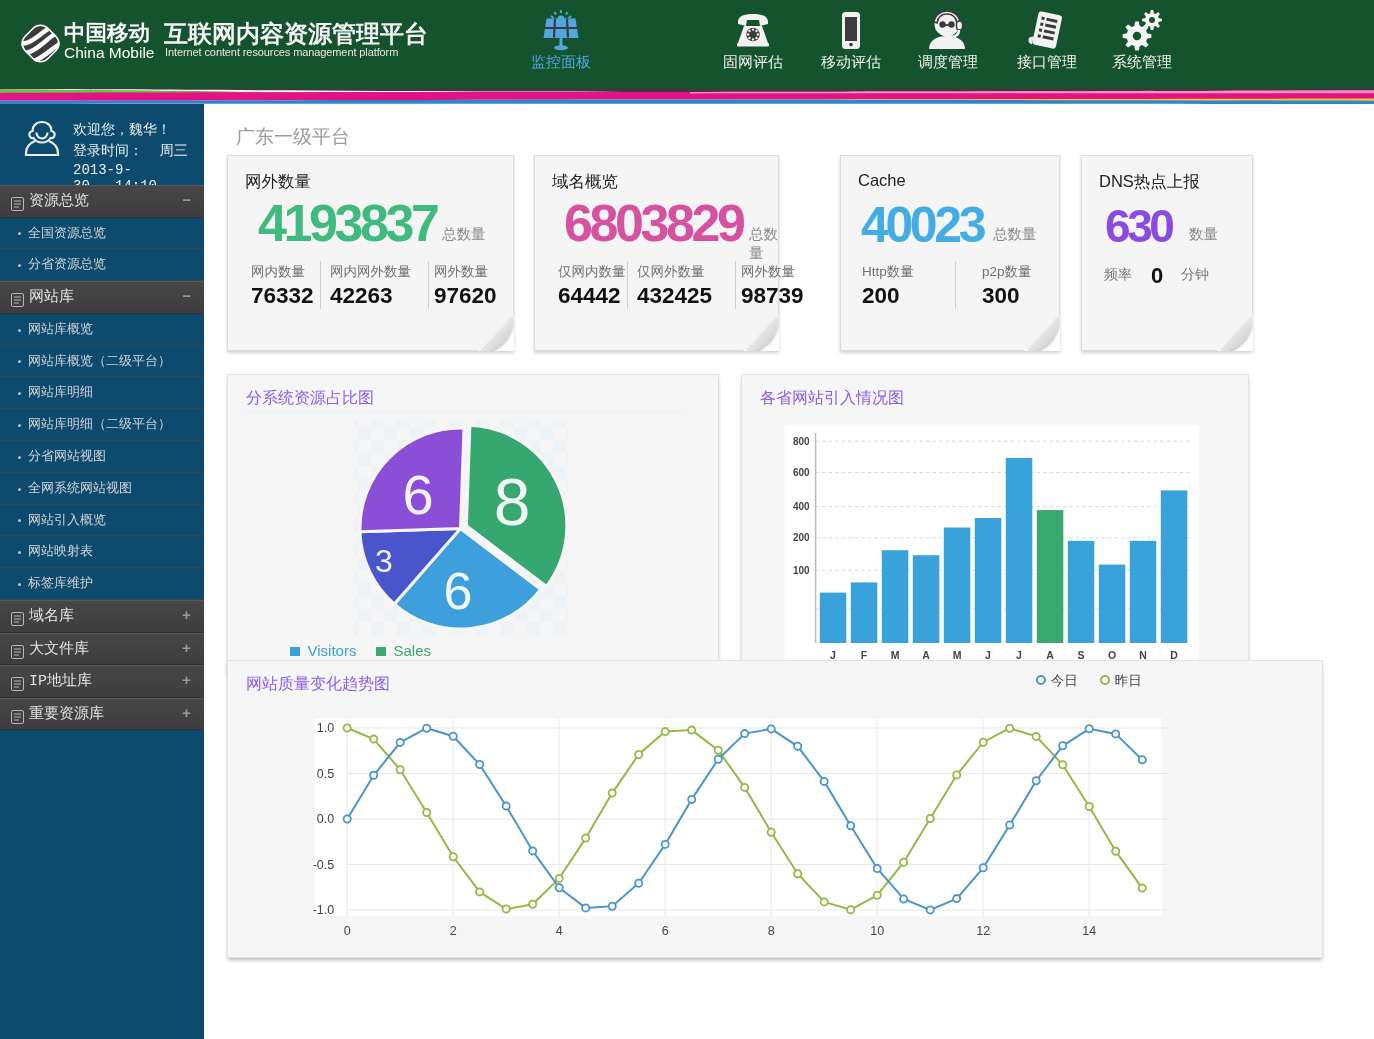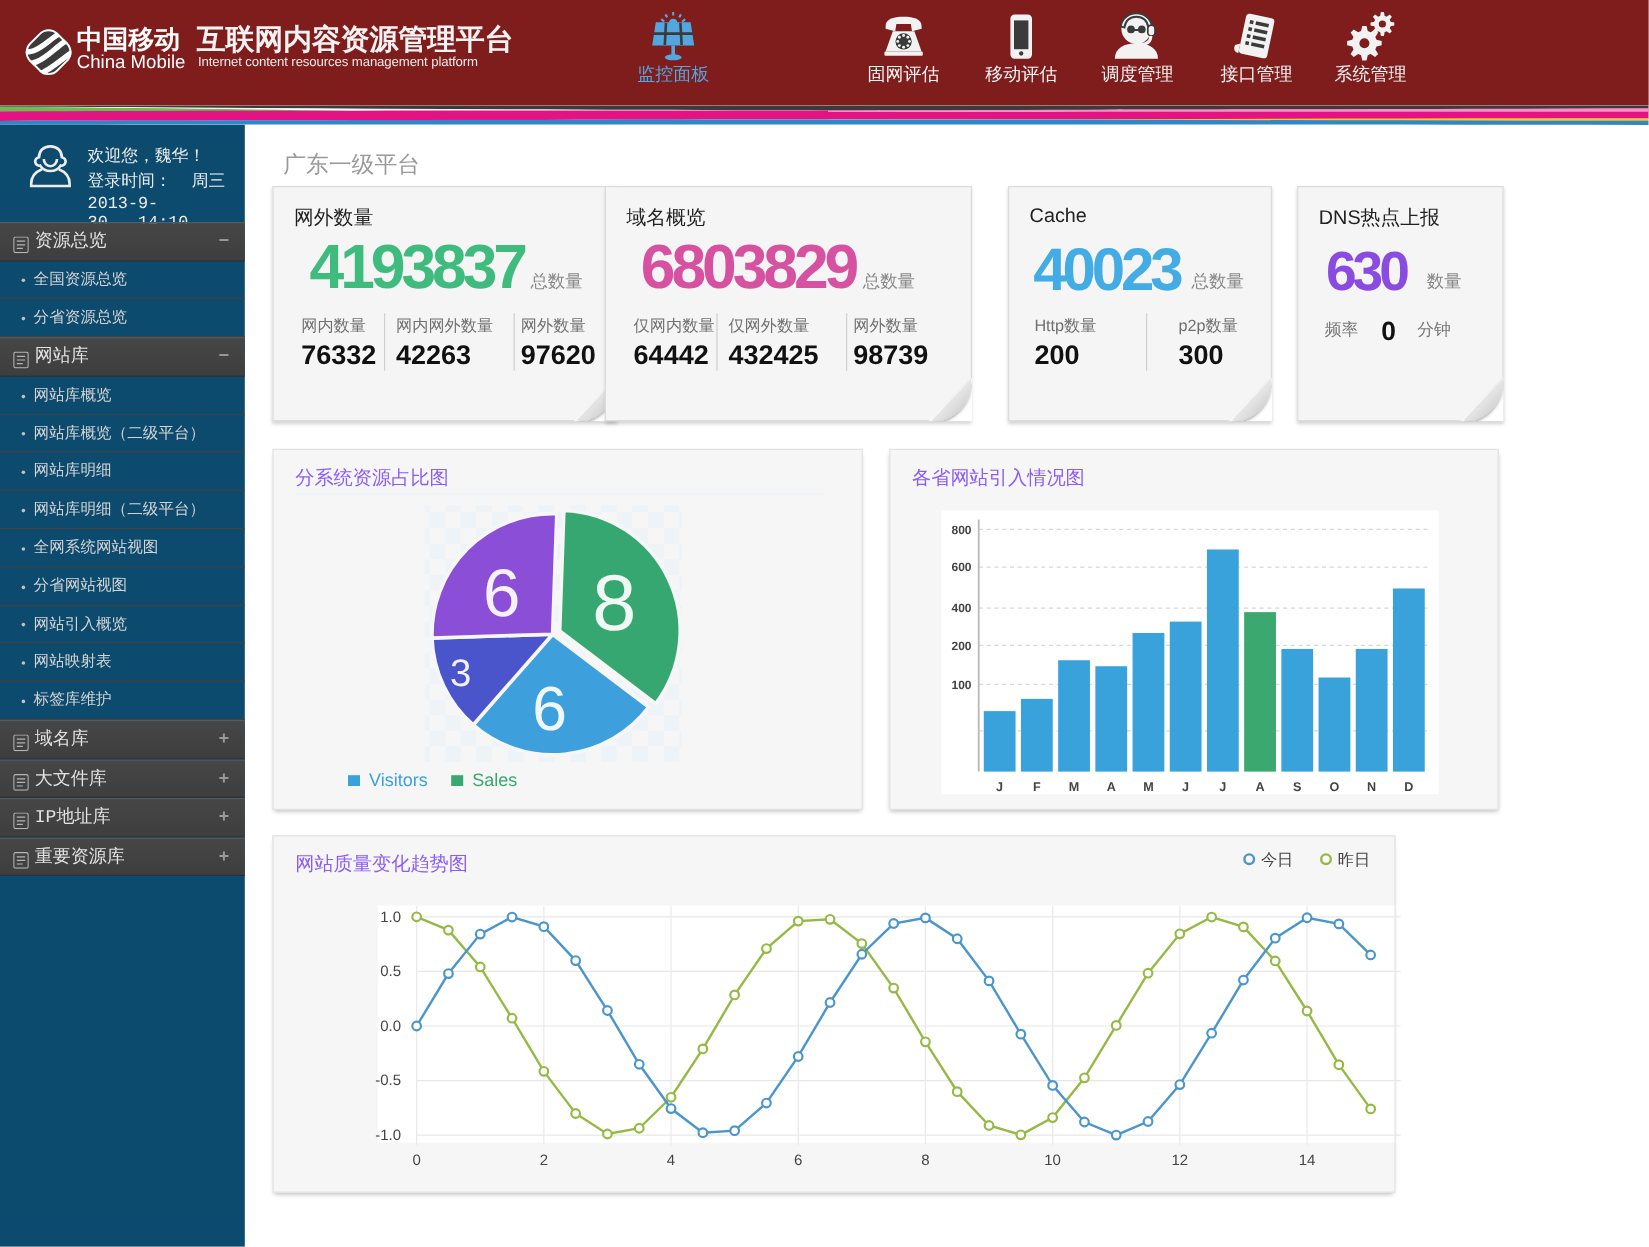--- a/index.html
+++ b/index.html
@@ -1,18 +1,18 @@
 <!DOCTYPE html>
 <html lang="zh"><head><meta charset="utf-8"><title>互联网内容资源管理平台</title>
 <style>
 *{margin:0;padding:0;box-sizing:border-box;}
 html,body{width:1374px;height:1039px;overflow:hidden;background:#fff;font-family:"Liberation Sans",sans-serif;}
 #page{position:relative;width:1374px;height:1039px;background:#fff;}
 
-#hdr{position:absolute;left:0;top:0;width:1374px;height:88px;background:#7f1d1d;}
+#hdr{position:absolute;left:0;top:0;width:1374px;height:88px;background:#14532d;}
 #logo{position:absolute;left:18px;top:21px;}
 #cm-cn{position:absolute;left:64px;top:22px;font-size:21.5px;line-height:22px;font-weight:bold;color:#fdfdfd;}
 #cm-en{position:absolute;left:64px;top:45px;font-size:15.5px;line-height:16px;color:#fdfdfd;}
 #t-cn{position:absolute;left:164px;top:22px;font-size:24px;line-height:24px;font-weight:bold;color:#f2f2f2;}
 #t-en{position:absolute;left:165px;top:47px;font-size:11px;line-height:11px;letter-spacing:-0.1px;font-weight:normal;color:#e9e9e9;}
 .nav{position:absolute;top:0;width:96px;height:88px;text-align:center;}
 .nav .lbl{position:absolute;left:0;right:0;top:53px;font-size:15px;color:#f2f2f2;}
 .nav.act .lbl{color:#53a7e0;}
 .nav svg{position:absolute;left:50%;transform:translateX(-50%);top:9px;}
 
@@ -209,22 +209,22 @@
 <g stroke="#b5b5b5" stroke-width="1">
             <line x1="3" y1="4" x2="10" y2="4"></line>
             <line x1="3" y1="7" x2="10" y2="7"></line>
             <line x1="3" y1="10" x2="8" y2="10"></line>
           </g>
 </svg>网站库<span class="pm">−</span></div>
       <div class="mi">网站库概览</div>
       <div class="mi">网站库概览（二级平台）</div>
       <div class="mi">网站库明细</div>
       <div class="mi">网站库明细（二级平台）</div>
+      <div class="mi">分省网站视图</div>
       <div class="mi">全网系统网站视图</div>
-      <div class="mi">分省网站视图</div>
       <div class="mi">网站引入概览</div>
       <div class="mi">网站映射表</div>
       <div class="mi">标签库维护</div>
       <div class="mh"><svg width="13" height="14" viewBox="0 0 13 14">
 <rect x="0.5" y="0.5" width="12" height="13" rx="1.5" fill="none" stroke="#b5b5b5" stroke-width="1"></rect>
 <g stroke="#b5b5b5" stroke-width="1">
             <line x1="3" y1="4" x2="10" y2="4"></line>
             <line x1="3" y1="7" x2="10" y2="7"></line>
             <line x1="3" y1="10" x2="8" y2="10"></line>
           </g>
@@ -271,21 +271,21 @@
         <div class="l">网外数量</div>
         <div class="v">97620</div>
       </div>
       <div class="vsep" style="left:92px;top:105px;height:48px"></div>
       <div class="vsep" style="left:200px;top:105px;height:48px"></div>
       <svg class="fold" width="36" height="37" viewBox="0 0 36 37">
         <polygon points="36,1 36,37 0,37" fill="#ffffff"></polygon>
         <path d="M2.5,36.5 L35.5,1.5 Q35.5,27 12,36.5 Z" fill="url(#fg)" filter="url(#fsh)"></path>
       </svg>
     </div>
-    <div class="card" style="left:504px;width:306px">
+    <div class="card" style="left:534px;width:245px">
       <div class="ct">域名概览</div>
       <div class="big" style="left:29px;top:41px;color:#d6519f;font-size:52px">6803829</div>
       <div class="bigl" style="left:214px;top:69px">总数量</div>
       <div class="col" style="left:23px;top:107px">
         <div class="l">仅网内数量</div>
         <div class="v">64442</div>
       </div>
       <div class="col" style="left:102px;top:107px">
         <div class="l">仅网外数量</div>
         <div class="v">432425</div>
@@ -387,21 +387,21 @@
         <rect x="325.8" y="165.8" width="26.5" height="102.2" fill="#39a2db"></rect>
         <text x="339.0" y="284.0" font-size="10.5" font-weight="bold" fill="#444" text-anchor="middle" font-family="Liberation Sans, sans-serif">S</text>
         <rect x="356.8" y="189.6" width="26.5" height="78.4" fill="#39a2db"></rect>
         <text x="370.0" y="284.0" font-size="10.5" font-weight="bold" fill="#444" text-anchor="middle" font-family="Liberation Sans, sans-serif">O</text>
         <rect x="387.8" y="165.8" width="26.5" height="102.2" fill="#39a2db"></rect>
         <text x="401.0" y="284.0" font-size="10.5" font-weight="bold" fill="#444" text-anchor="middle" font-family="Liberation Sans, sans-serif">N</text>
         <rect x="418.8" y="115.4" width="26.5" height="152.6" fill="#39a2db"></rect>
         <text x="432.0" y="284.0" font-size="10.5" font-weight="bold" fill="#444" text-anchor="middle" font-family="Liberation Sans, sans-serif">D</text>
       </svg>
 </div>
-<div class="panel" style="left:227px;top:696px;width:936px;height:298px">
+<div class="panel" style="left:227px;top:660px;width:1096px;height:298px">
 <div class="pt">网站质量变化趋势图</div>
 <svg width="1020" height="296" viewBox="0 0 1020 296" style="position:absolute;left:0;top:0">
         <rect x="87" y="57.6" width="847" height="197.6" fill="#fff"></rect>
         <line x1="119.2" y1="67.0" x2="939.2" y2="67.0" stroke="#e7e7e7" stroke-width="1"></line>
         <text x="106.2" y="71.0" font-size="12.5" fill="#444" text-anchor="end" font-family="Liberation Sans, sans-serif">1.0</text>
         <line x1="119.2" y1="112.5" x2="939.2" y2="112.5" stroke="#e7e7e7" stroke-width="1"></line>
         <text x="106.2" y="116.5" font-size="12.5" fill="#444" text-anchor="end" font-family="Liberation Sans, sans-serif">0.5</text>
         <line x1="119.2" y1="158.0" x2="939.2" y2="158.0" stroke="#e7e7e7" stroke-width="1"></line>
         <text x="106.2" y="162.0" font-size="12.5" fill="#444" text-anchor="end" font-family="Liberation Sans, sans-serif">0.0</text>
         <line x1="119.2" y1="203.5" x2="939.2" y2="203.5" stroke="#e7e7e7" stroke-width="1"></line>

